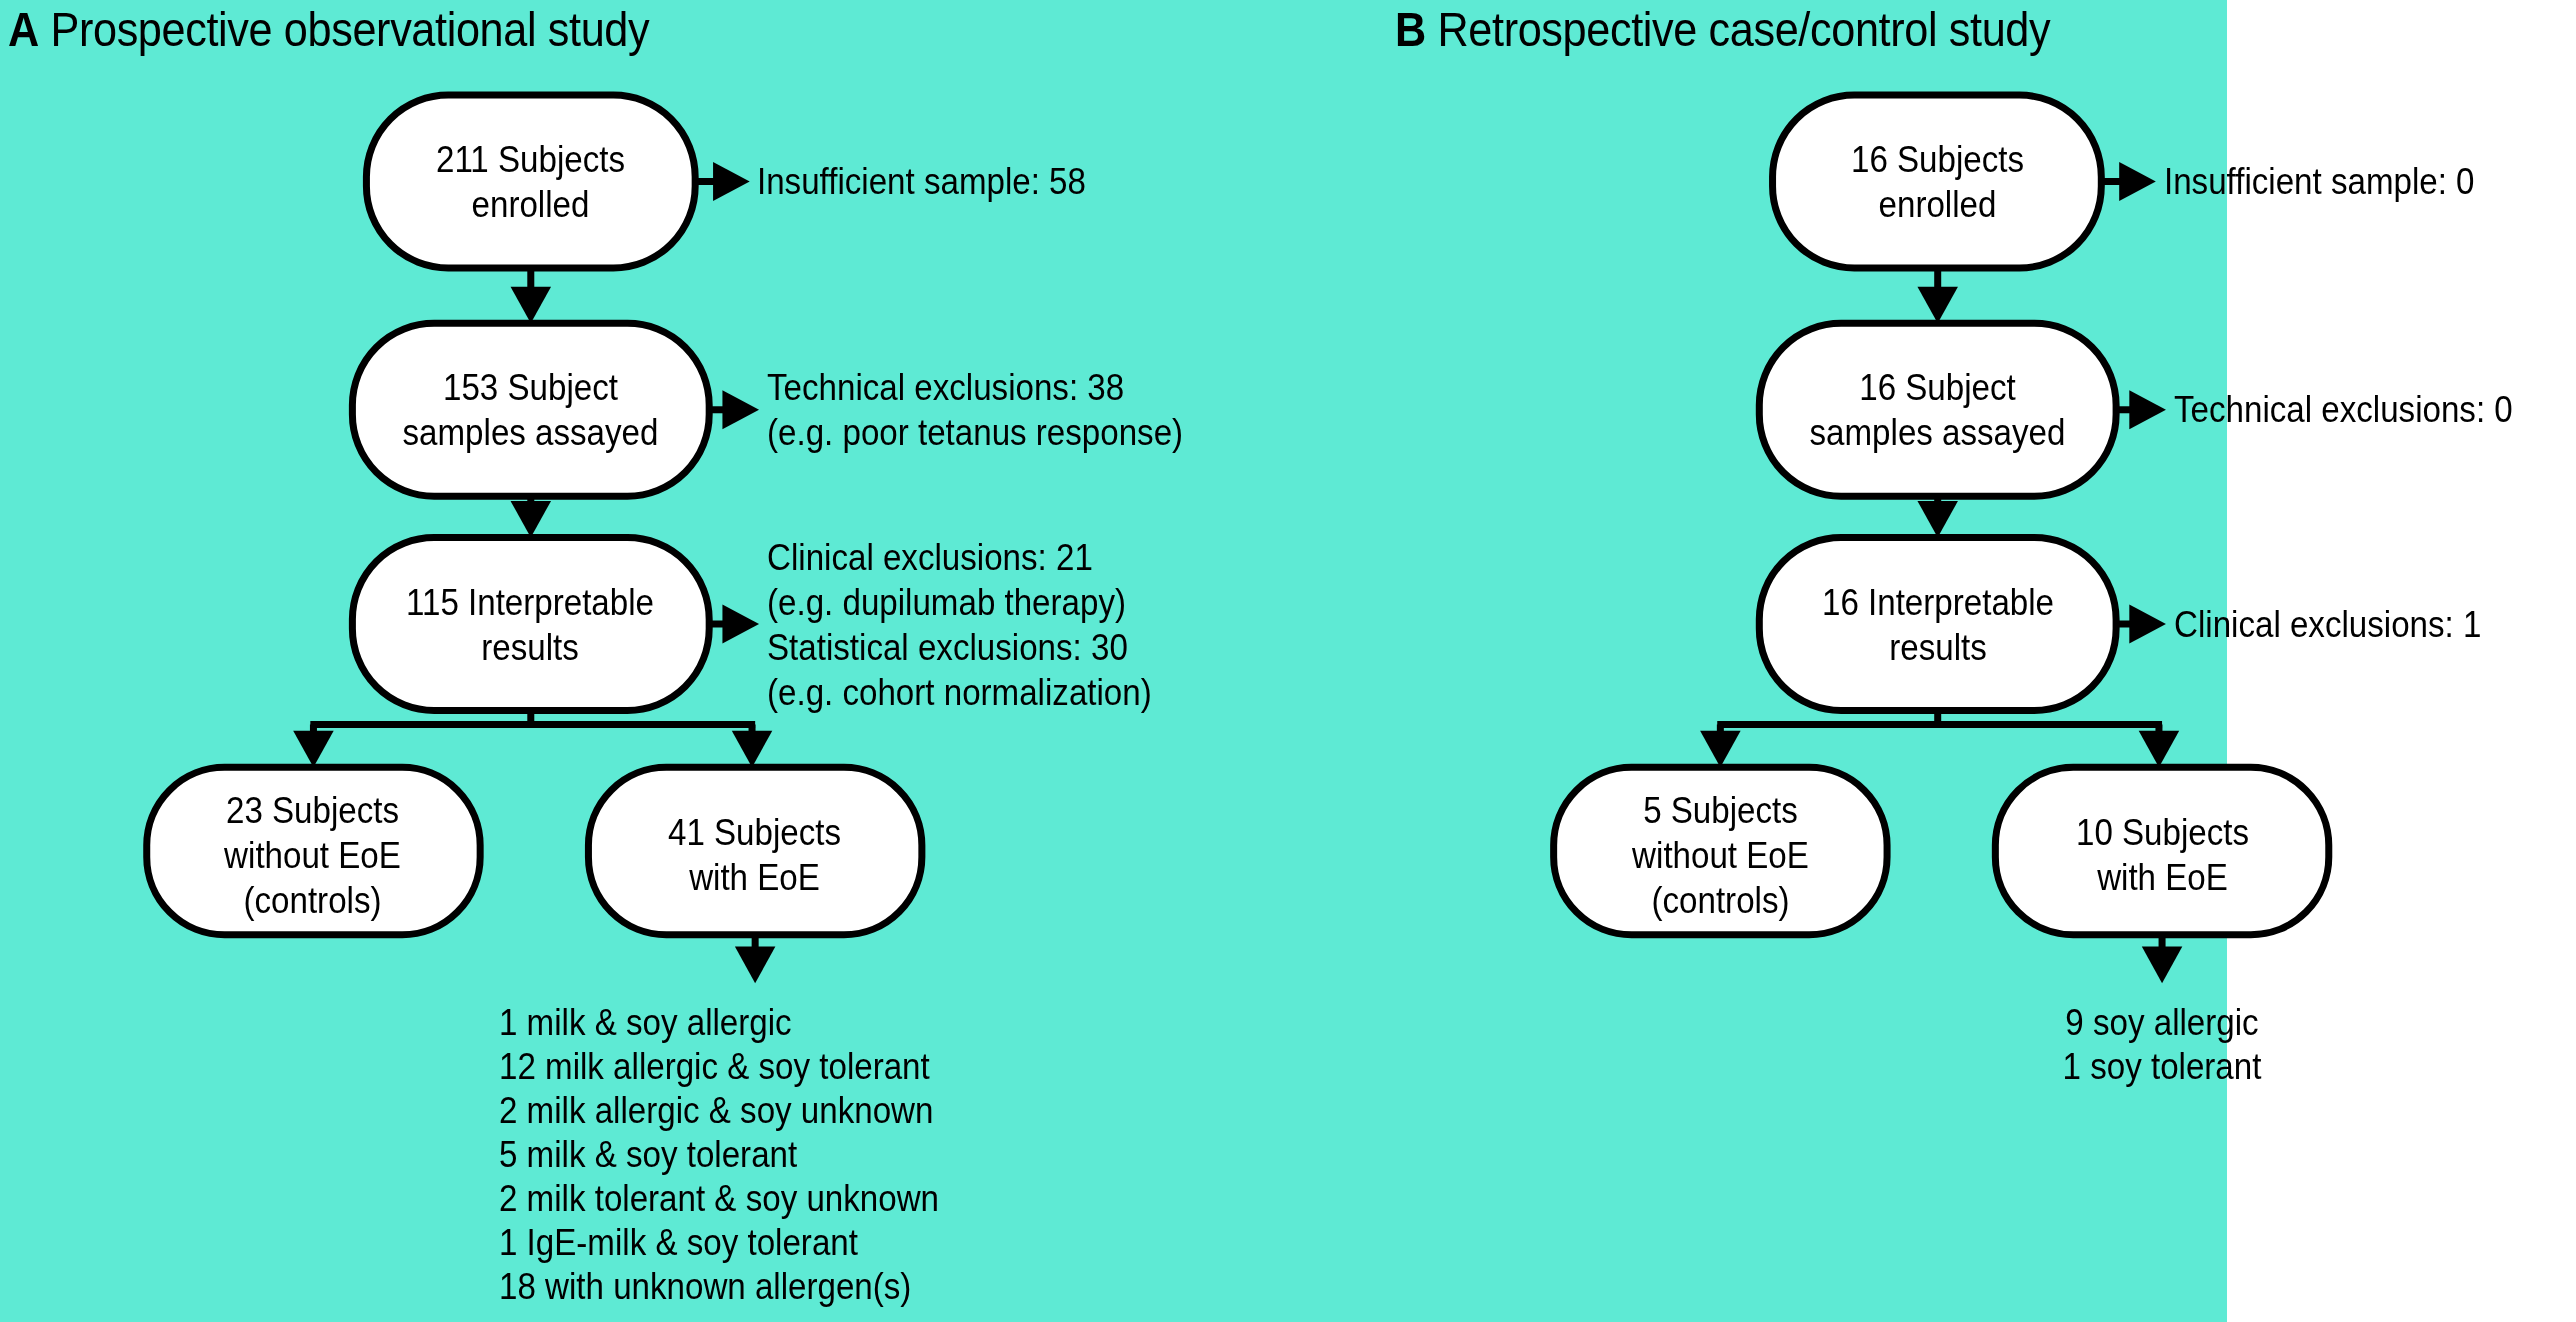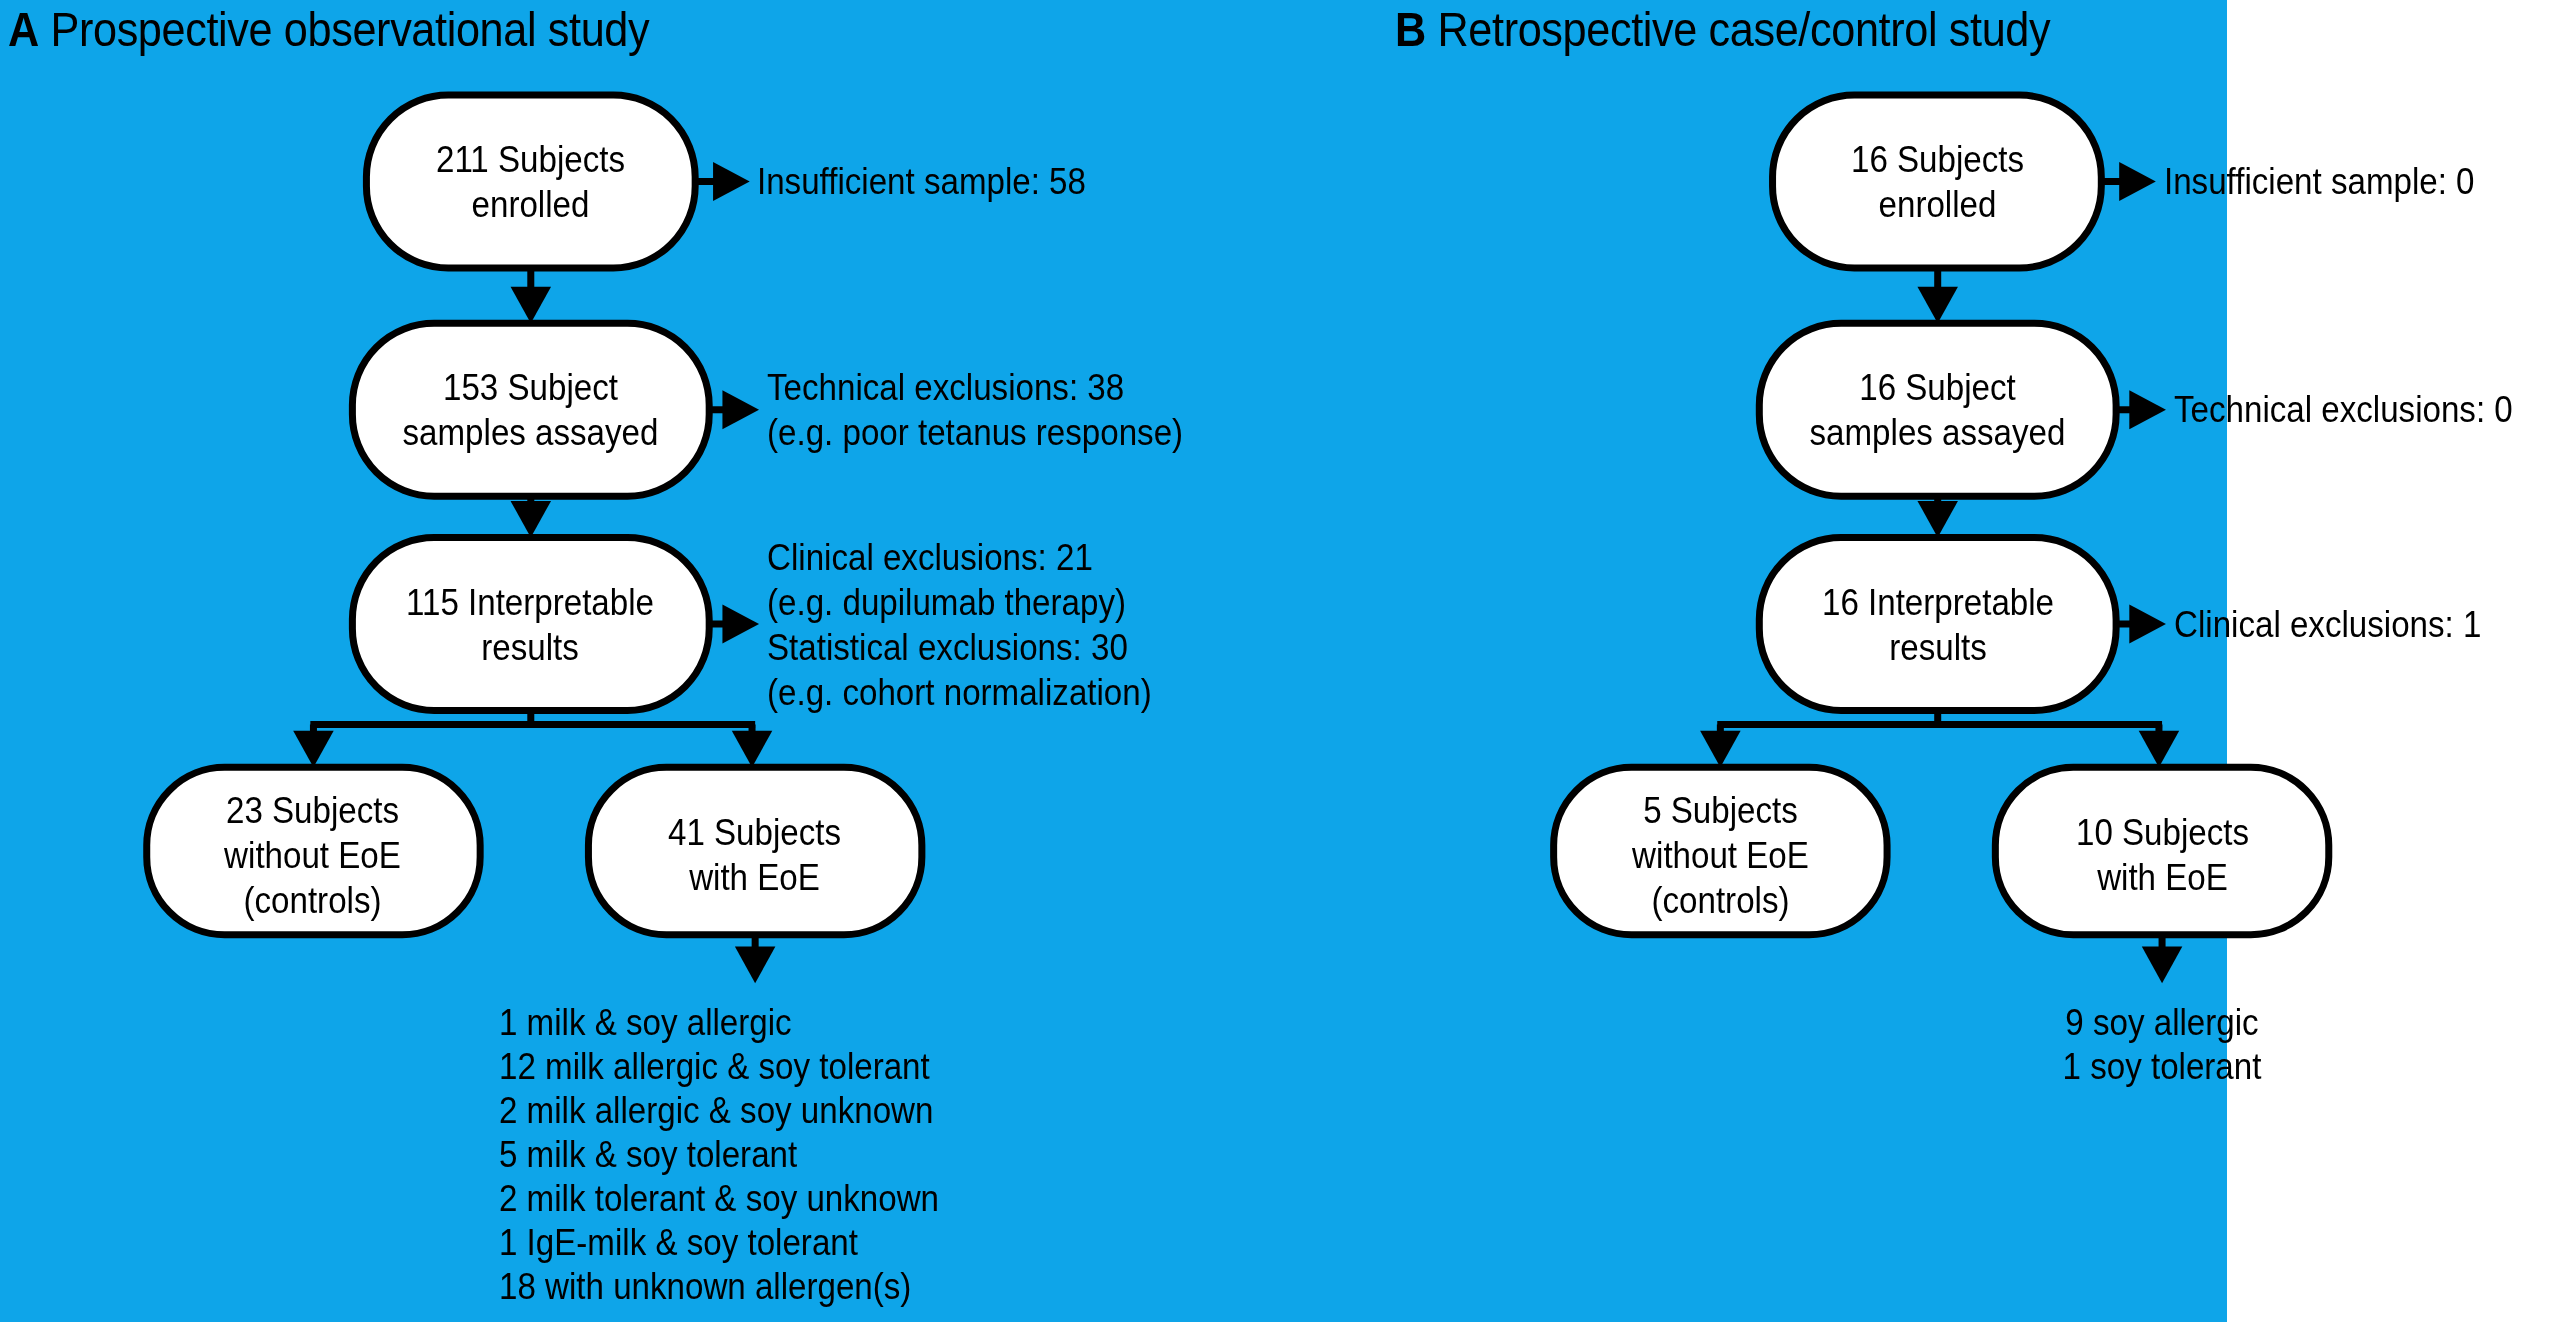--- a/index.html
+++ b/index.html
@@ -1,18 +1,18 @@
 <!DOCTYPE html>
 <html style="font-size:12.5px"><head>
 <meta charset="utf-8">
 <style>
   html,body{margin:0;padding:0;background:#ffffff;}
   body{width:2576px;height:1322px;overflow:hidden;
        font-family:"Liberation Sans","DejaVu Sans",sans-serif;color:#000;}
-  #stage{position:relative;width:2227px;height:1322px;background:#0ea5e9;}
+  #stage{position:relative;width:2227px;height:1322px;background:#5eead4;}
 
   .panel-title{position:absolute;white-space:nowrap;font-size:48px;line-height:48px;
                letter-spacing:-0.4px;transform:scaleX(0.90);transform-origin:left top;}
   .panel-letter{font-weight:bold;}
   .panel-words{font-weight:normal;}
 
   .nodetext{position:absolute;text-align:center;white-space:nowrap;
             font-size:36px;line-height:45px;transform:scaleX(0.92);}
   .sidetext{position:absolute;white-space:nowrap;font-size:36px;line-height:45px;
             transform:scaleX(0.92);transform-origin:left top;}

